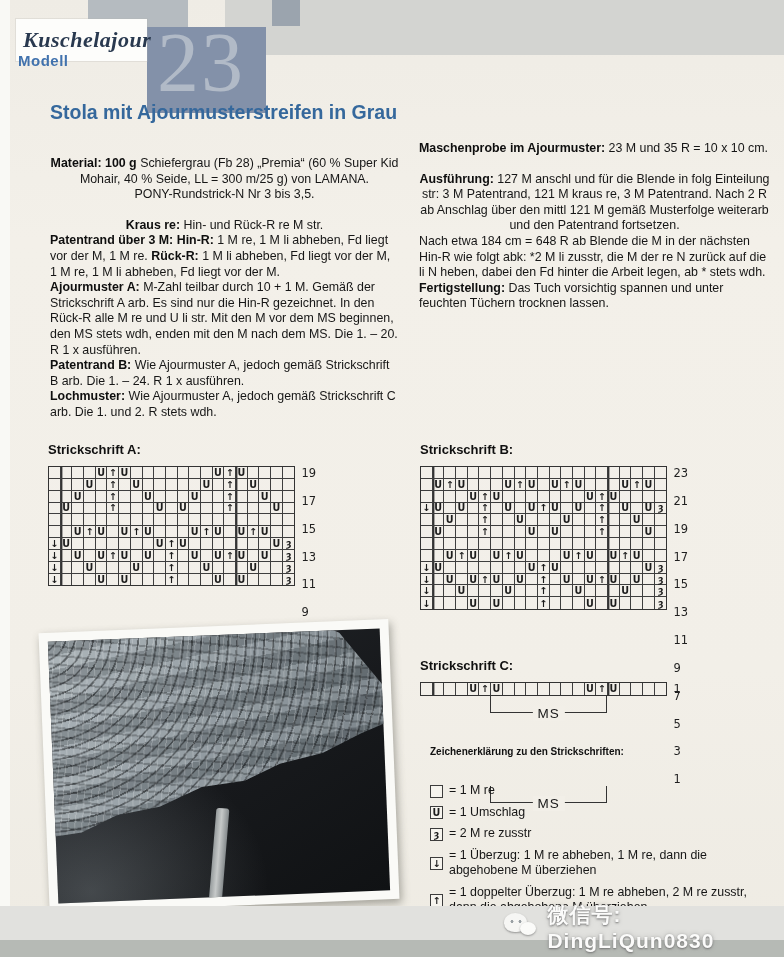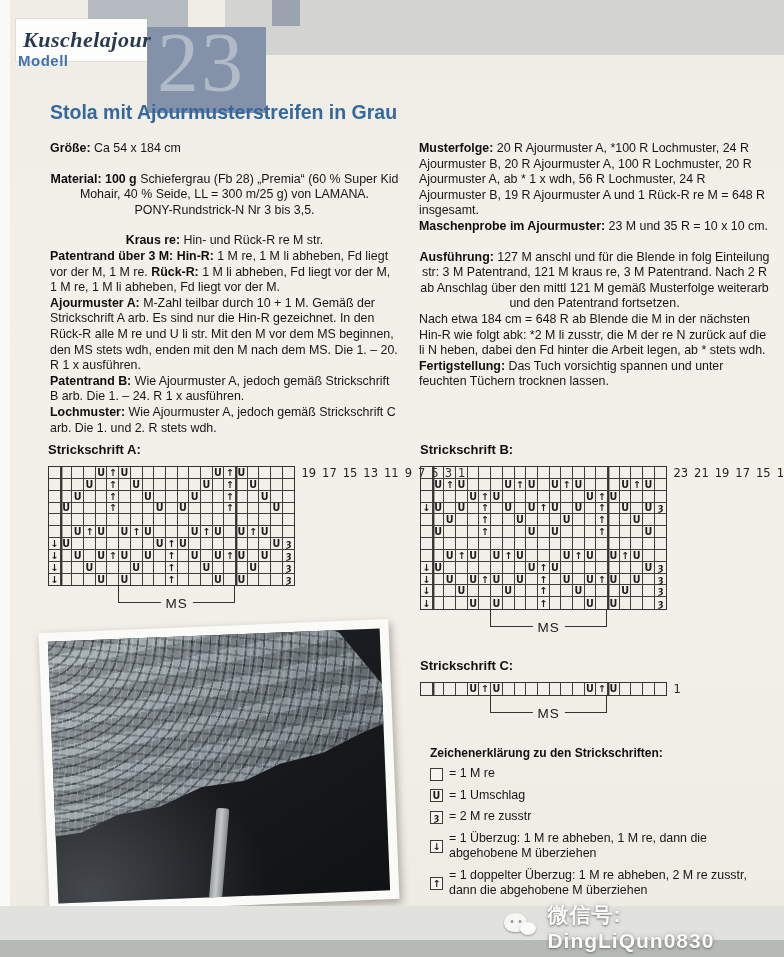--- a/index.html
+++ b/index.html
@@ -34,30 +34,30 @@
   .chart-label{font-size:13px;font-weight:700;color:#101010;margin-bottom:9px;}
   .chartgrid{display:flex;align-items:flex-start;}
   .gridbox{border:1.7px solid #333;display:inline-block;background:rgba(255,255,255,.06);}
   .crow{display:flex;}
   .cell{width:11.7px;height:11.85px;box-sizing:border-box;border-right:1px solid #3e3e3e;
         border-bottom:1px solid #3e3e3e;display:flex;align-items:center;justify-content:center;
         font-family:"DejaVu Sans",sans-serif;font-size:9.6px;font-weight:700;color:#1c1c1c;}
   .crow .cell:last-child{border-right:none;}
   .crow:last-child .cell{border-bottom:none;}
   .cell.thick{box-shadow:inset 1.4px 0 0 #333;}
-  .numcol{display:flex;flex-direction:row;padding-top:2px;}
+  .numcol{display:flex;flex-direction:column;padding-top:2px;gap:16px;}
   .rnum{height:11.85px;line-height:11.6px;padding-left:6px;font-size:11.5px;color:#1f1f1f;
         font-family:"DejaVu Sans",sans-serif;}
   .ms{position:relative;height:17px;border-left:1.4px solid #333;border-right:1.4px solid #333;
       border-bottom:1.4px solid #333;box-sizing:border-box;}
   .ms span{position:absolute;left:50%;bottom:-9px;transform:translateX(-50%);
            background:#f2efe8;padding:0 5px;font-size:13.5px;color:#1a1a1a;letter-spacing:1px;}
   
   .legend{position:absolute;left:430px;top:746px;width:335px;}
-  .legend-h{font-size:12px;font-weight:700;color:#101010;margin-bottom:6px;}
+  .legend-h{font-size:10px;font-weight:700;color:#101010;margin-bottom:26px;}
   .lrow{display:flex;align-items:center;margin-bottom:6.5px;}
   .lsym{width:13px;height:13px;box-sizing:border-box;border:1.4px solid #3c3c3c;flex:0 0 13px;
         display:flex;align-items:center;justify-content:center;margin-top:1px;
         font-family:"DejaVu Sans",sans-serif;font-size:9.6px;font-weight:700;color:#1c1c1c;
         background:#f6f4ee;}
   .ltext{font-size:12.4px;line-height:15.2px;color:#161616;padding-left:6px;}
   
   .photo{position:absolute;left:44px;top:626px;width:350px;height:280px;background:#fafaf7;
          padding:9px;box-sizing:border-box;transform:rotate(-2.3deg);
          box-shadow:2px 4px 9px rgba(70,70,62,.45);}
@@ -108,30 +108,28 @@
     <div class="num23">23</div>
   </div>
   <div class="brandbox">
     <span class="brand">Kuschelajour</span>
   </div>
   <div class="modell">Modell</div>
 
   <div class="title">Stola mit Ajourmusterstreifen in Grau</div>
 
   <div class="col col-left">
-      <p class="para"><b>Größe:</b> Ca 54 x 184 cm</p>
       <p class="para gap"><b>Material: 100 g</b> Schiefergrau (Fb 28) „Premia“ (60 % Super Kid Mohair, 40 % Seide, LL = 300 m/25 g) von LAMANA.<br>PONY-Rundstrick-N Nr 3 bis 3,5.</p>
       <p class="para gap"><b>Kraus re:</b> Hin- und Rück-R re M str.</p>
       <p class="para"><b>Patentrand über 3 M: Hin-R:</b> 1 M re, 1 M li abheben, Fd liegt vor der M, 1 M re. <b>Rück-R:</b> 1 M li abheben, Fd liegt vor der M, 1 M re, 1 M li abheben, Fd liegt vor der M.</p>
       <p class="para"><b>Ajourmuster A:</b> M-Zahl teilbar durch 10 + 1 M. Gemäß der Strickschrift A arb. Es sind nur die Hin-R gezeichnet. In den Rück-R alle M re und U li str. Mit den M vor dem MS beginnen, den MS stets wdh, enden mit den M nach dem MS. Die 1. – 20. R 1 x ausführen.</p>
       <p class="para"><b>Patentrand B:</b> Wie Ajourmuster A, jedoch gemäß Strickschrift B arb. Die 1. – 24. R 1 x ausführen.</p>
       <p class="para"><b>Lochmuster:</b> Wie Ajourmuster A, jedoch gemäß Strickschrift C arb. Die 1. und 2. R stets wdh.</p>
     </div>
   <div class="col col-right">
-      <p class="para"><b>Musterfolge:</b> 20 R Ajourmuster A, *100 R Lochmuster, 24 R Ajourmuster B, 20 R Ajourmuster A, 100 R Lochmuster, 20 R Ajourmuster A, ab * 1 x wdh, 56 R Lochmuster, 24 R Ajourmuster B, 19 R Ajourmuster A und 1 Rück-R re M = 648 R insgesamt.</p>
       <p class="para"><b>Maschenprobe im Ajourmuster:</b> 23 M und 35 R = 10 x 10 cm.</p>
       <p class="para gap"><b>Ausführung:</b> 127 M anschl und für die Blende in folg Einteilung str: 3 M Patentrand, 121 M kraus re, 3 M Patentrand. Nach 2 R ab Anschlag über den mittl 121 M gemäß Musterfolge weiterarb und den Patentrand fortsetzen.</p>
       <p class="para">Nach etwa 184 cm = 648 R ab Blende die M in der nächsten Hin-R wie folgt abk: *2 M li zusstr, die M der re N zurück auf die li N heben, dabei den Fd hinter die Arbeit legen, ab * stets wdh.</p>
       <p class="para"><b>Fertigstellung:</b> Das Tuch vorsichtig spannen und unter feuchten Tüchern trocknen lassen.</p>
     </div>
 
   <div class="chart" style="left:48px;top:442px;">
     <div class="chart-label">Strickschrift A:</div>
     <div>
         <div class="chartgrid">

